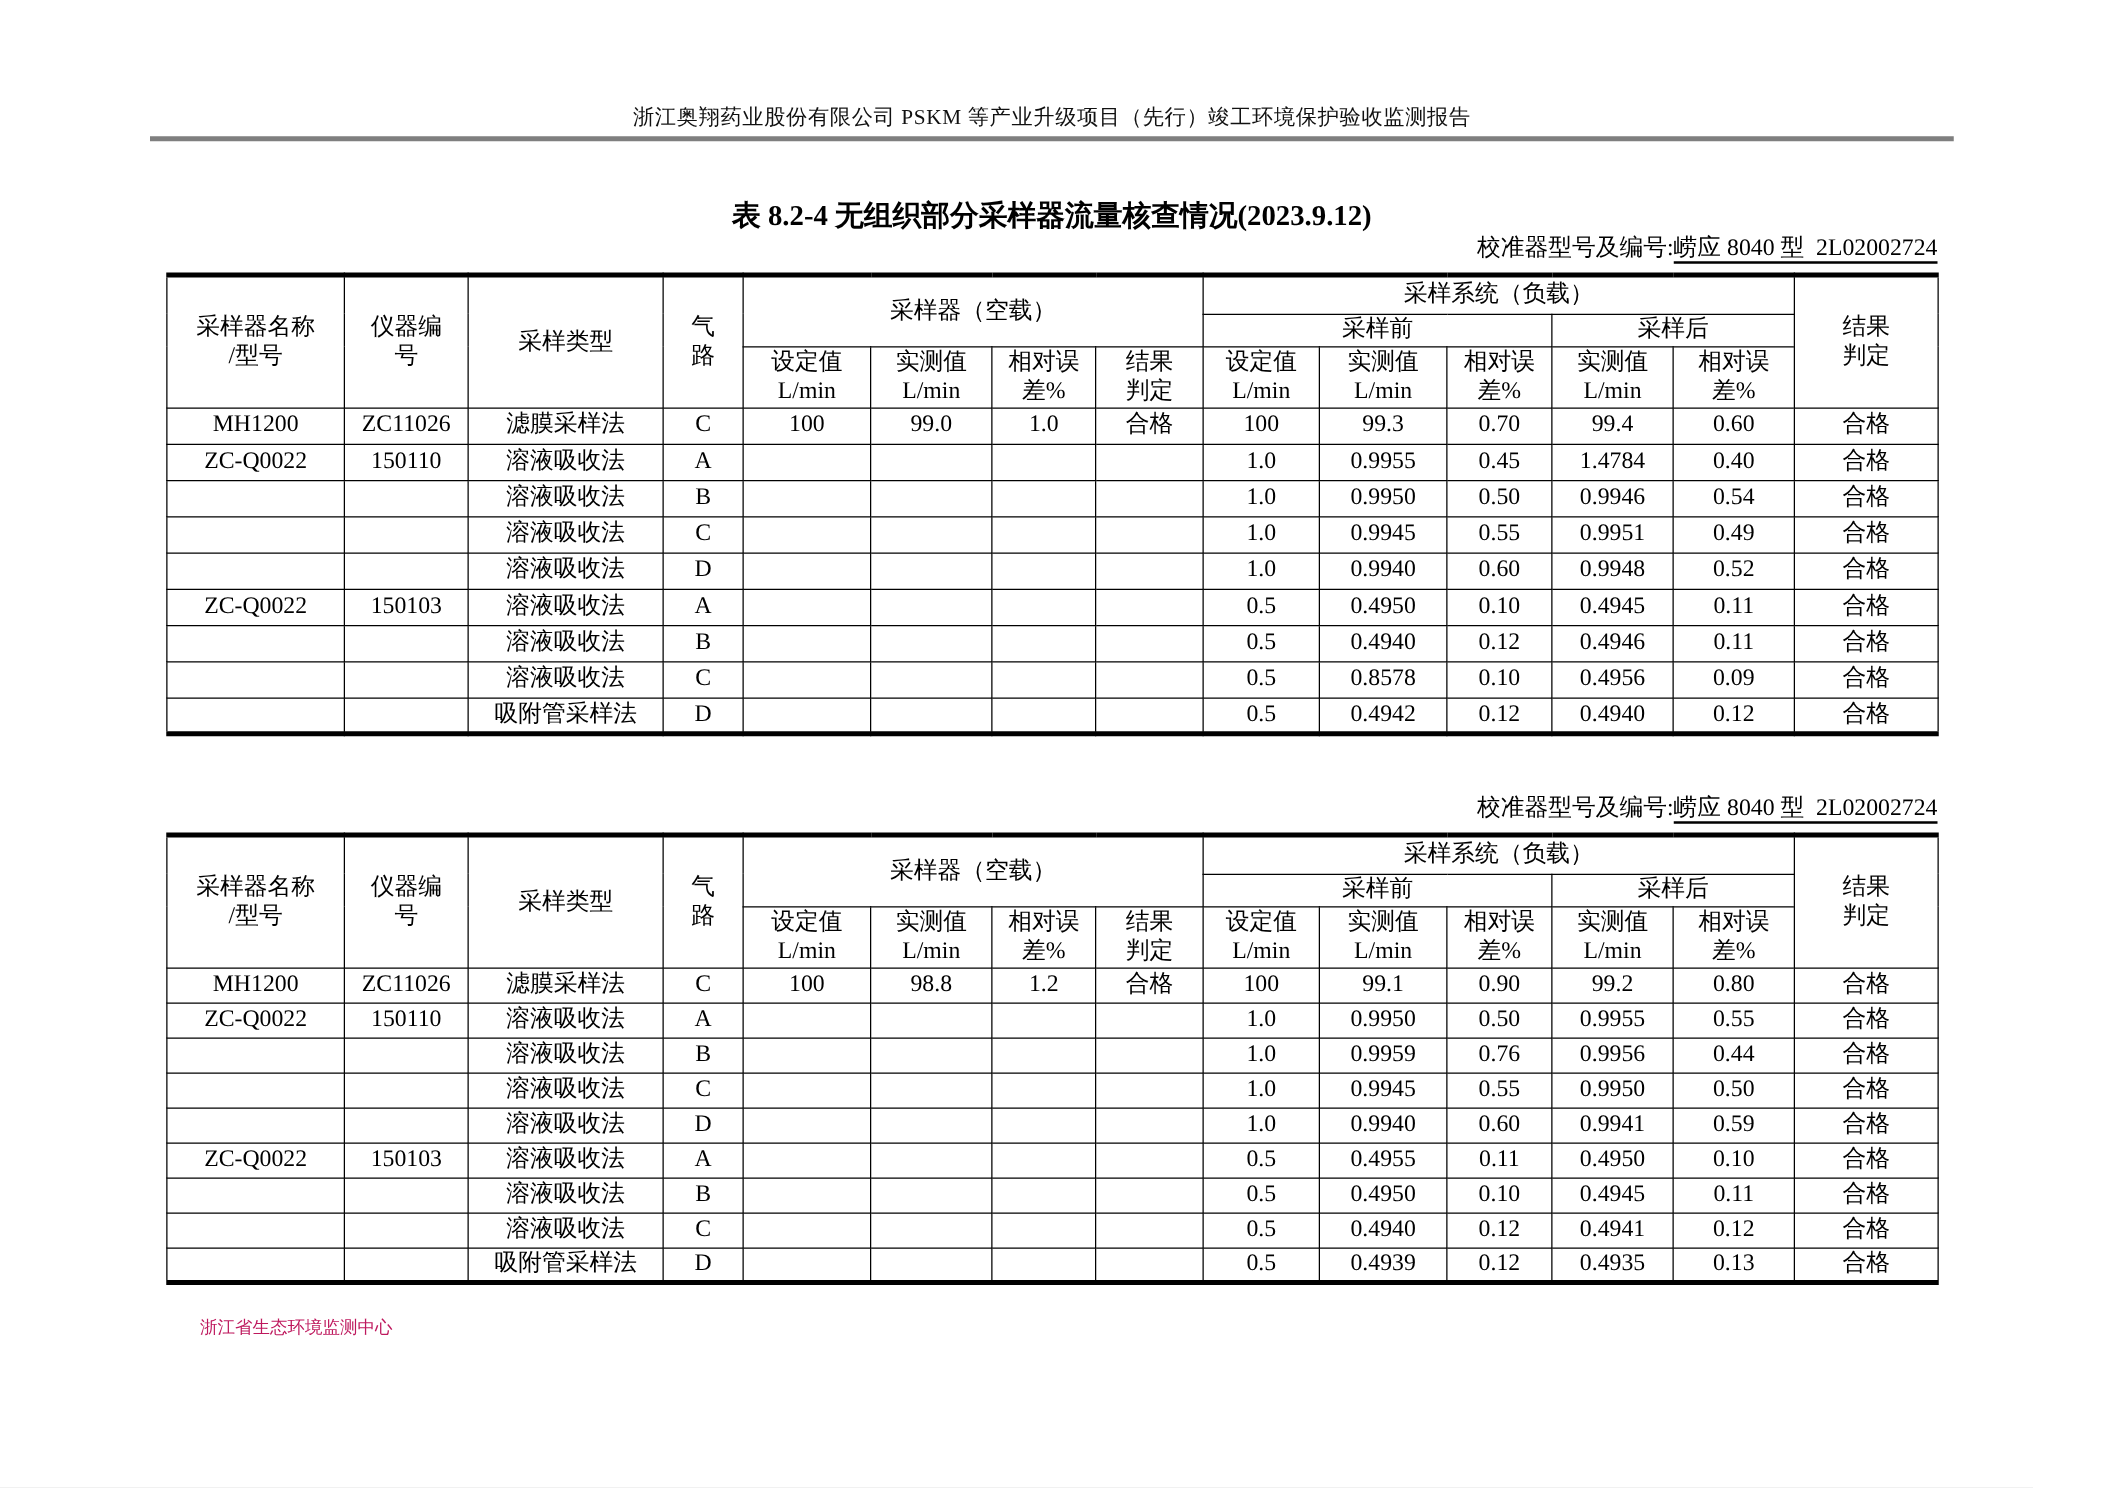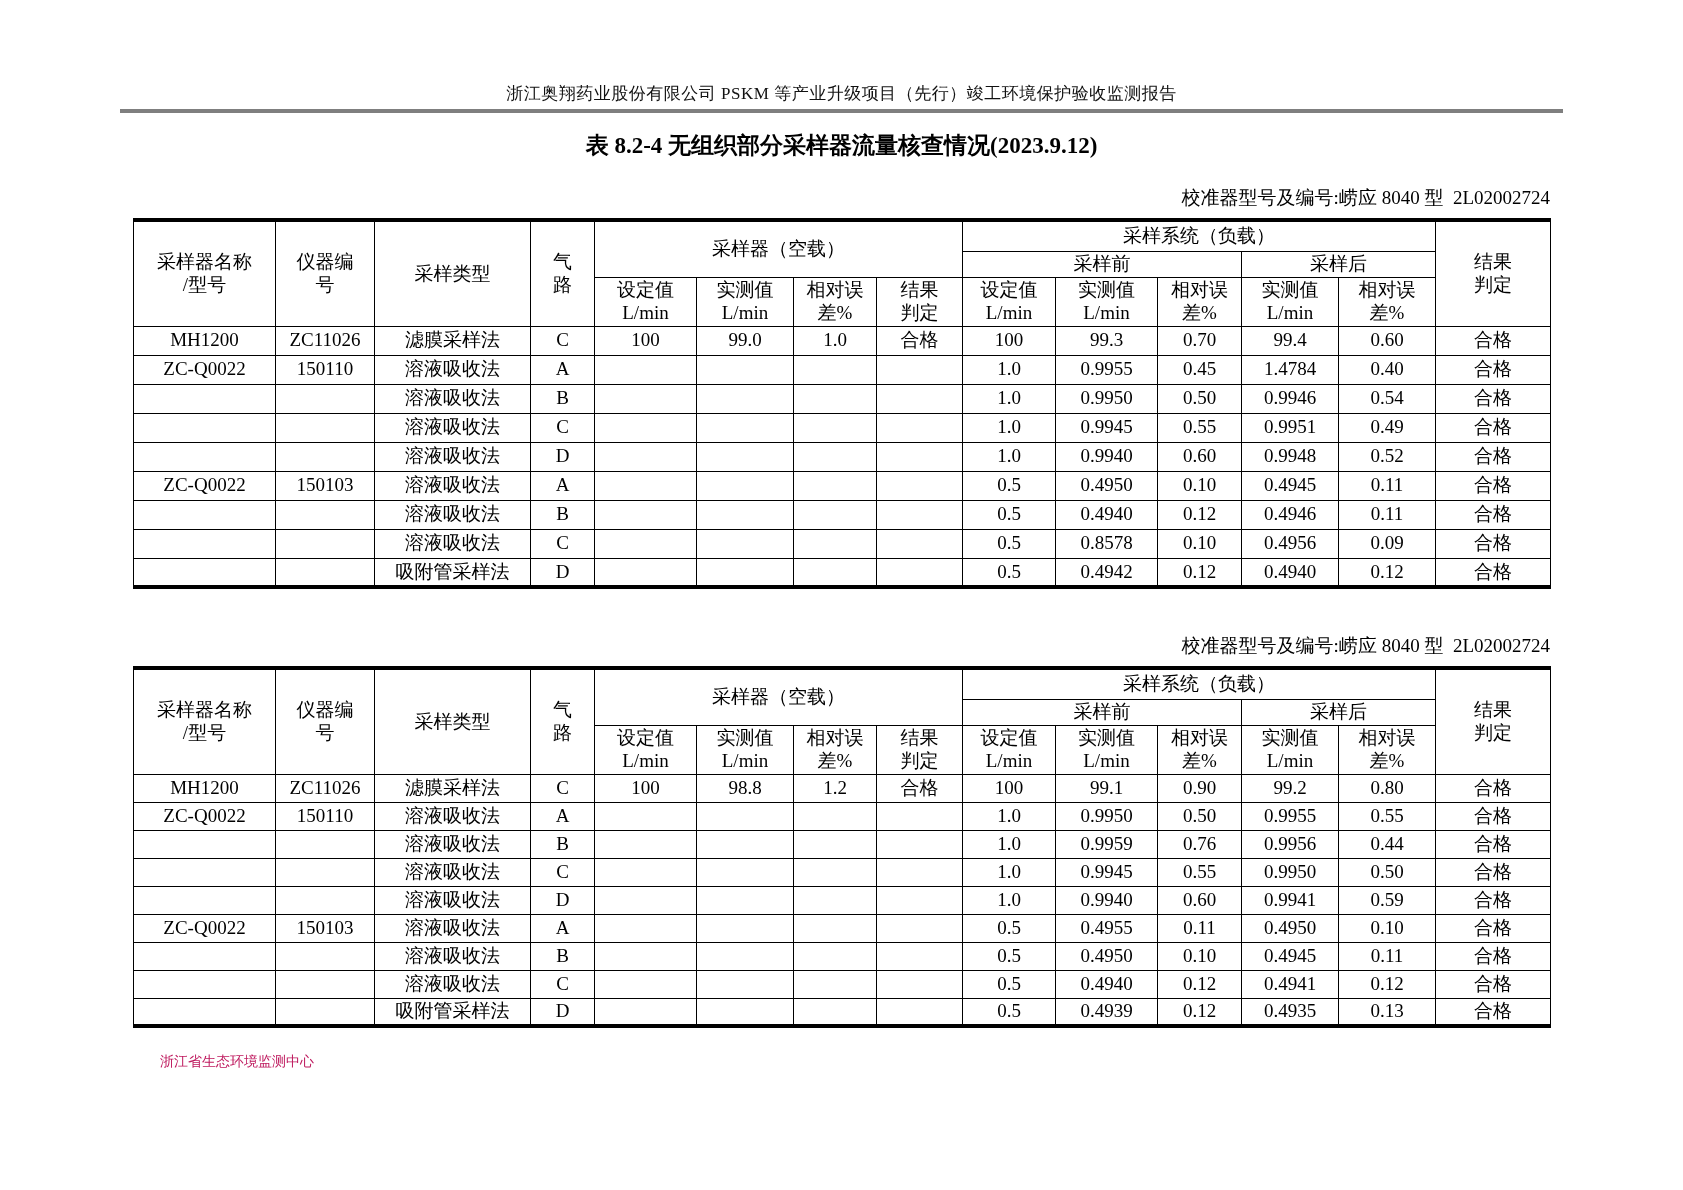--- a/index.html
+++ b/index.html
@@ -19,30 +19,30 @@
   }
   .doc-header-rule {
     position:absolute; top:109px; left:120px; width:1443px; height:4px;
     background:#7f7f7f;
   }
   
   .tbl-title {
     position:absolute; left:0; width:100%;
     text-align:center; font-weight:bold; font-size:23px; color:#000;
   }
-  .tbl-title.t1 { top:130px; }
+  .tbl-title.t1 { top:157px; }
   .tbl-title.t2 { top:601px; }
   
   .calib {
     position:absolute; left:133px; width:1417px;
     text-align:right; font-size:19px; white-space:pre;
   }
   .calib.c1 { top:185px; }
   .calib.c2 { top:633px; }
-  .calib .u { border-bottom:2px solid #000; padding-bottom:12px;text-align:right; }
+  .calib .u { border-bottom:2px solid #000; padding-bottom:0;text-align:right; }
   
   .flowtbl {
     position:absolute; left:133px;
     border-collapse:collapse; table-layout:fixed; width:1417px;
     border-top:4px solid #000; border-bottom:4px solid #000;
   }
   .flowtbl.p1 { top:218px; }
   .flowtbl.p2 { top:666px; }
   .flowtbl th, .flowtbl td {
     border:1px solid #000;

